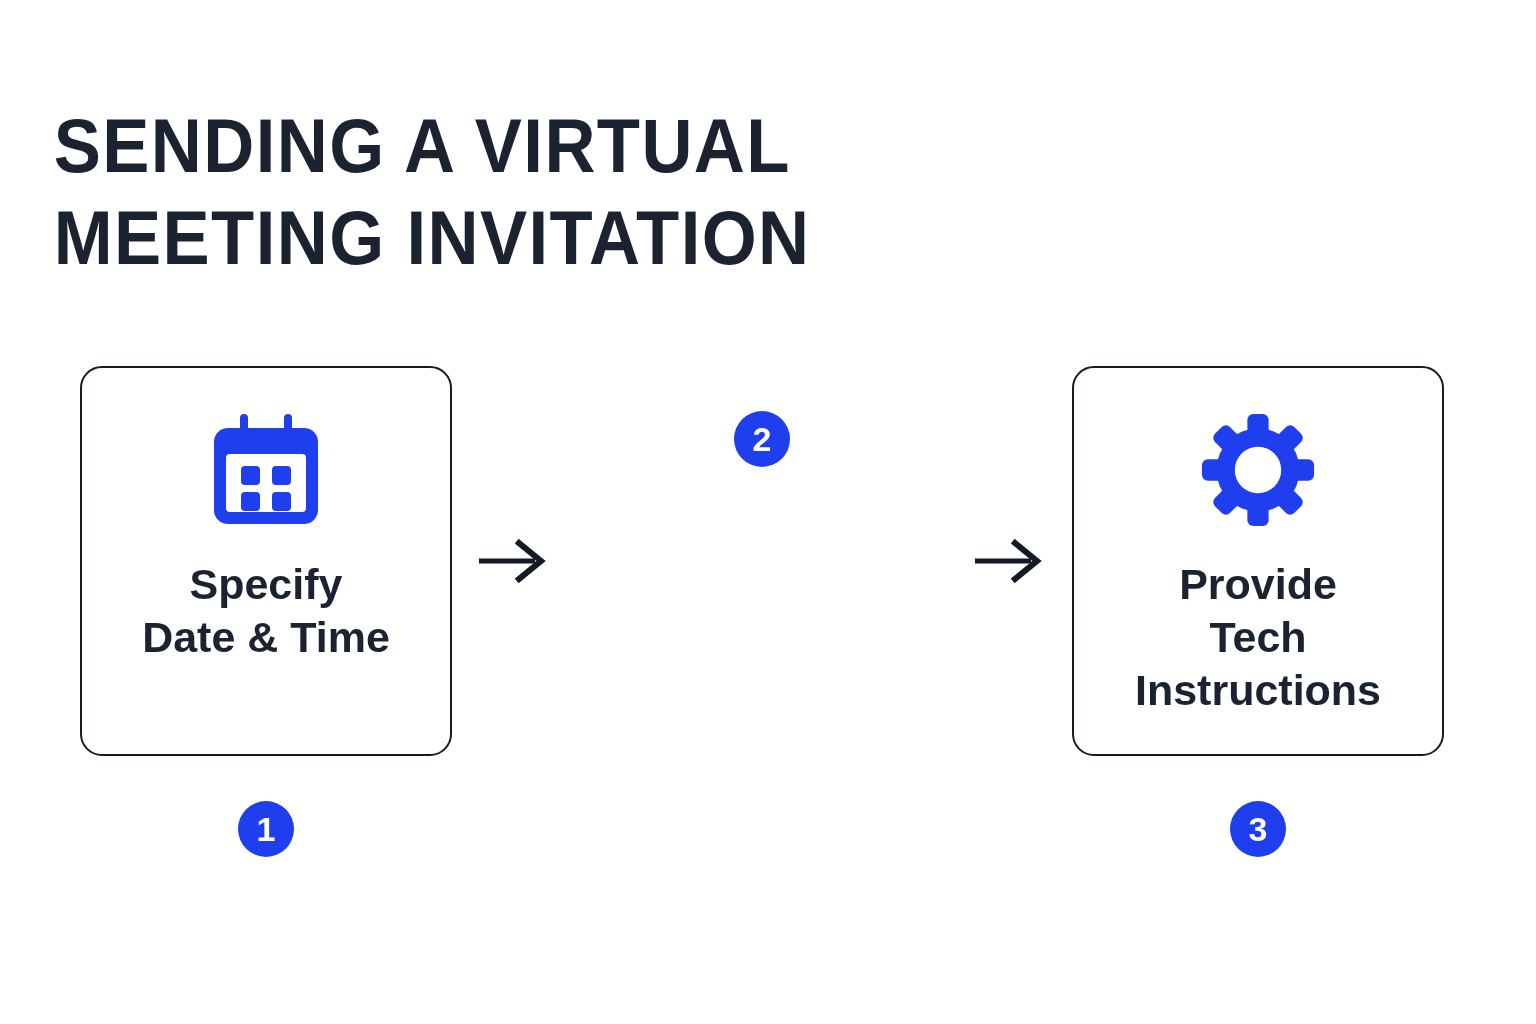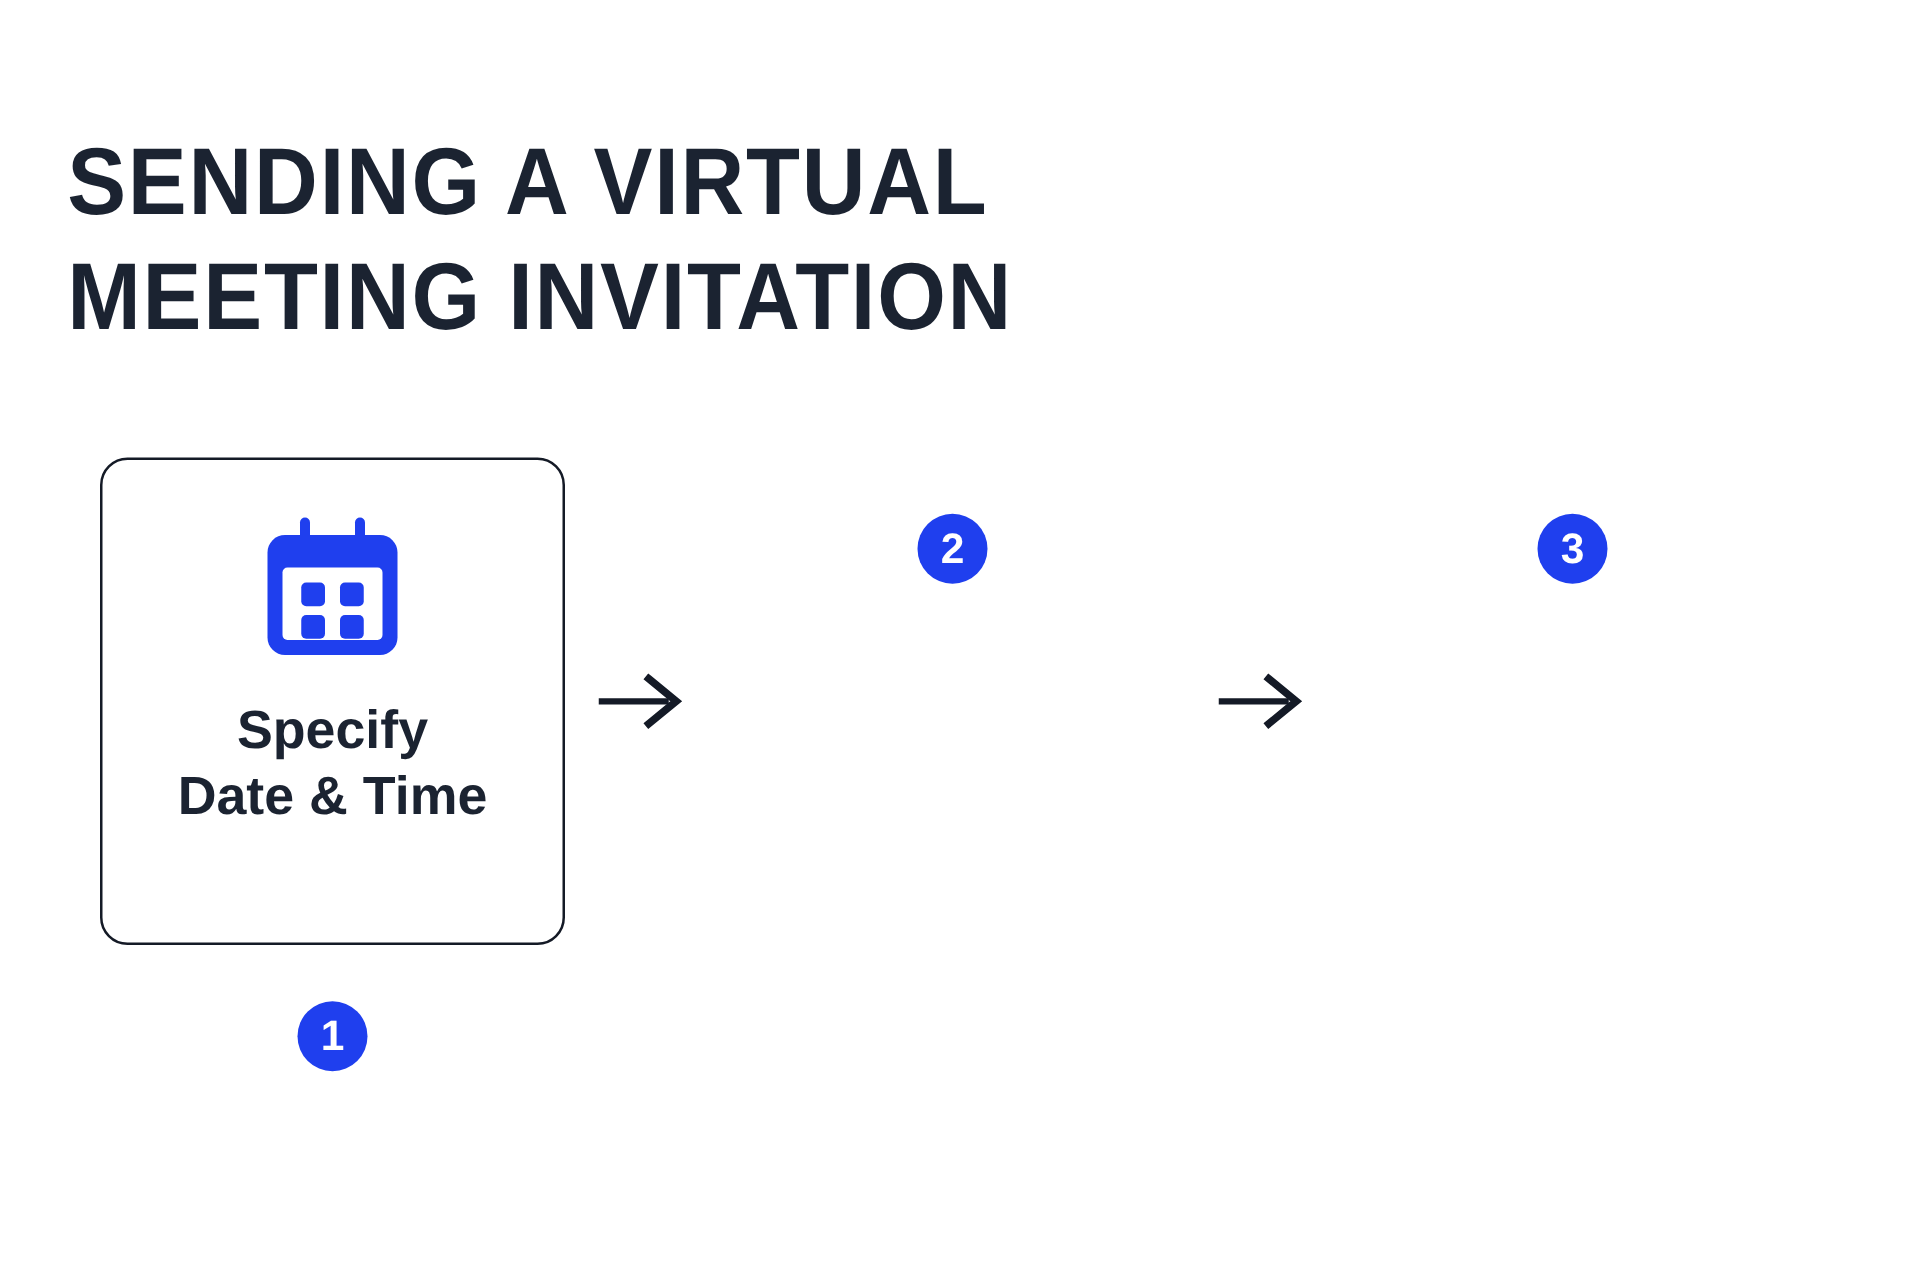--- a/index.html
+++ b/index.html
@@ -169,17 +169,45 @@
     </div>
 
     <div class="arrow">
       <svg width="74" height="46" viewBox="0 0 74 46" aria-hidden="true">
         <line x1="2" y1="23" x2="58" y2="23" stroke="#141a26" stroke-width="5" stroke-linecap="butt"></line>
         <polyline points="42,5 64,23 42,41" fill="none" stroke="#141a26" stroke-width="6" stroke-linecap="square" stroke-linejoin="miter"></polyline>
       </svg>
     </div>
 
     <div class="step">
+      <div class="card">
+        <div class="card-icon">
+          <svg width="116" height="116" viewBox="0 0 120 120" aria-hidden="true">
+            <g fill="#1f3fee">
+
+              <g>
+                <rect x="49" y="2" width="22" height="30" rx="6"></rect>
+                <rect x="49" y="88" width="22" height="30" rx="6"></rect>
+                <rect x="2" y="49" width="30" height="22" rx="6"></rect>
+                <rect x="88" y="49" width="30" height="22" rx="6"></rect>
+              </g>
+              <g transform="rotate(45 60 60)">
+                <rect x="49" y="2" width="22" height="30" rx="6"></rect>
+                <rect x="49" y="88" width="22" height="30" rx="6"></rect>
+                <rect x="2" y="49" width="30" height="22" rx="6"></rect>
+                <rect x="88" y="49" width="30" height="22" rx="6"></rect>
+              </g>
+
+              <circle cx="60" cy="60" r="43"></circle>
+            </g>
+
+            <circle cx="60" cy="60" r="24" fill="#ffffff"></circle>
+          </svg>
+        </div>
+        <div class="card-label">Provide
+Tech
+Instructions</div>
+      </div>
       <div class="badge">3</div>
     </div>
 
   </div>
 </div>
 
 </body></html>

